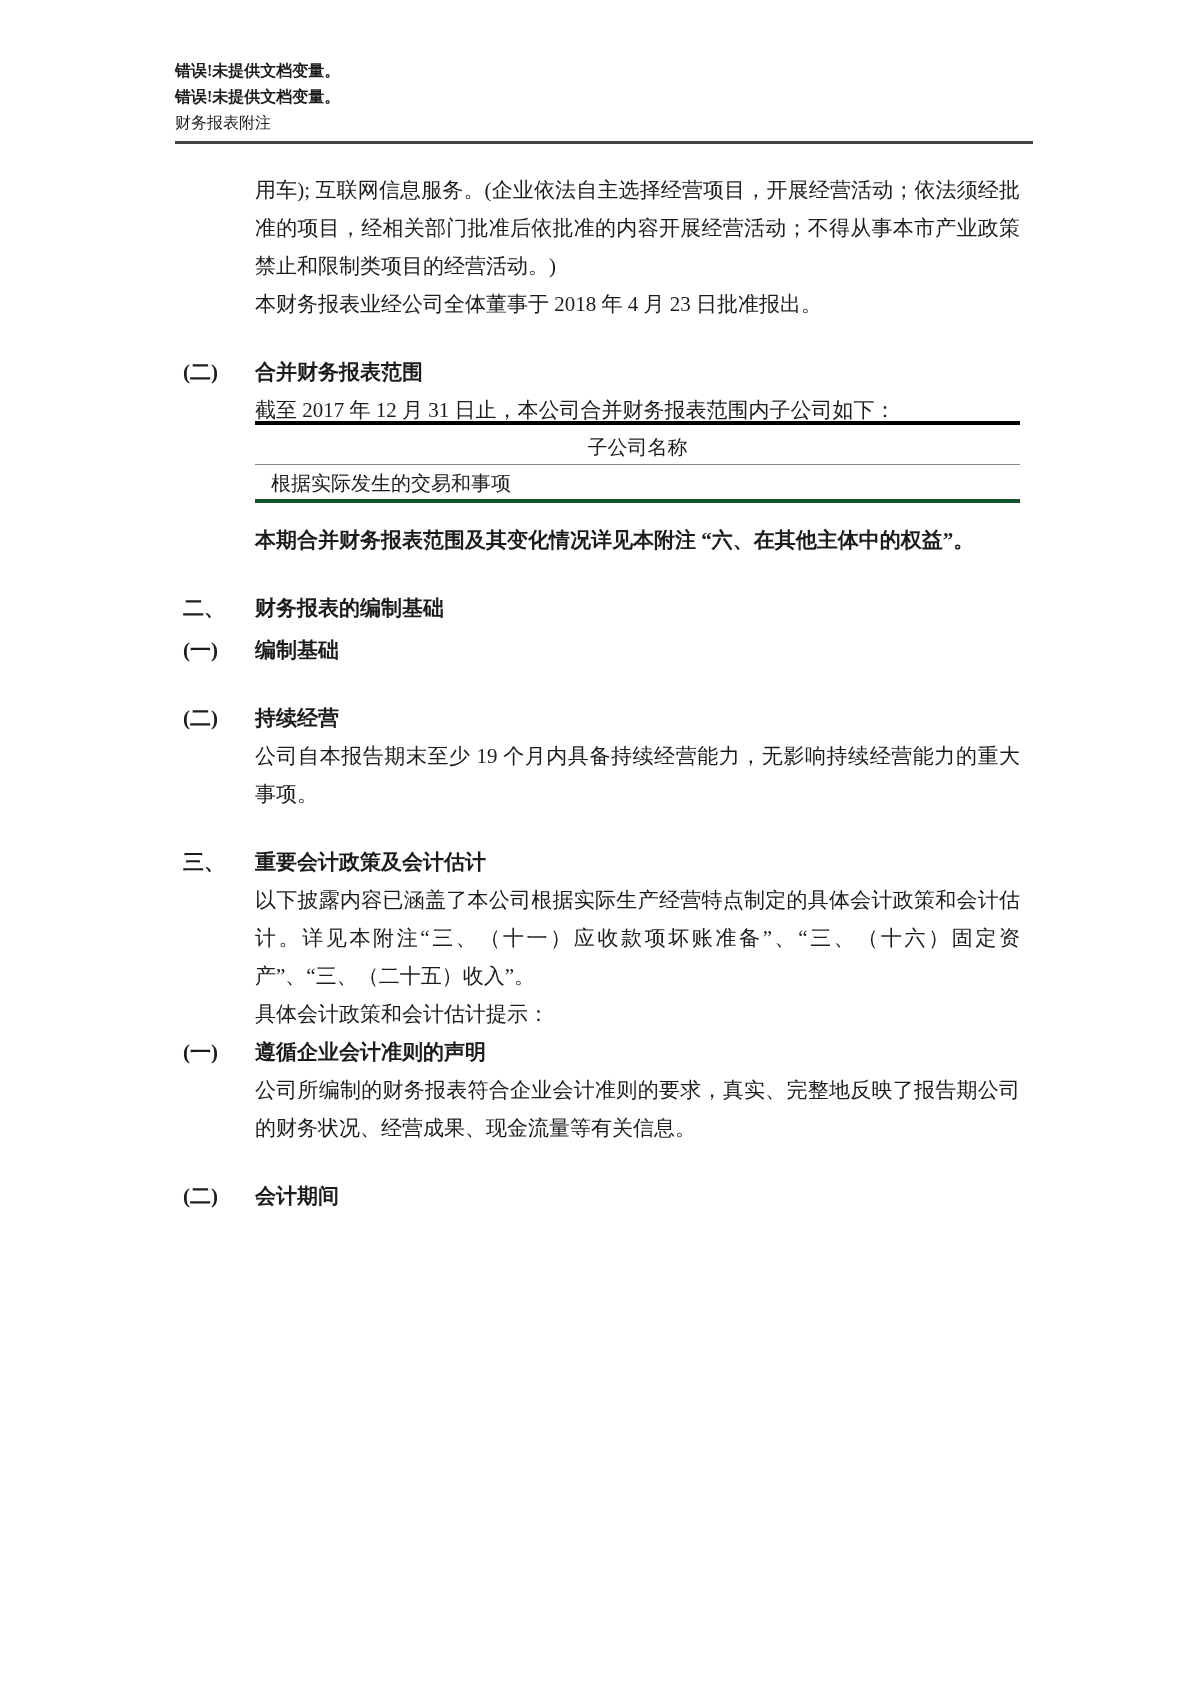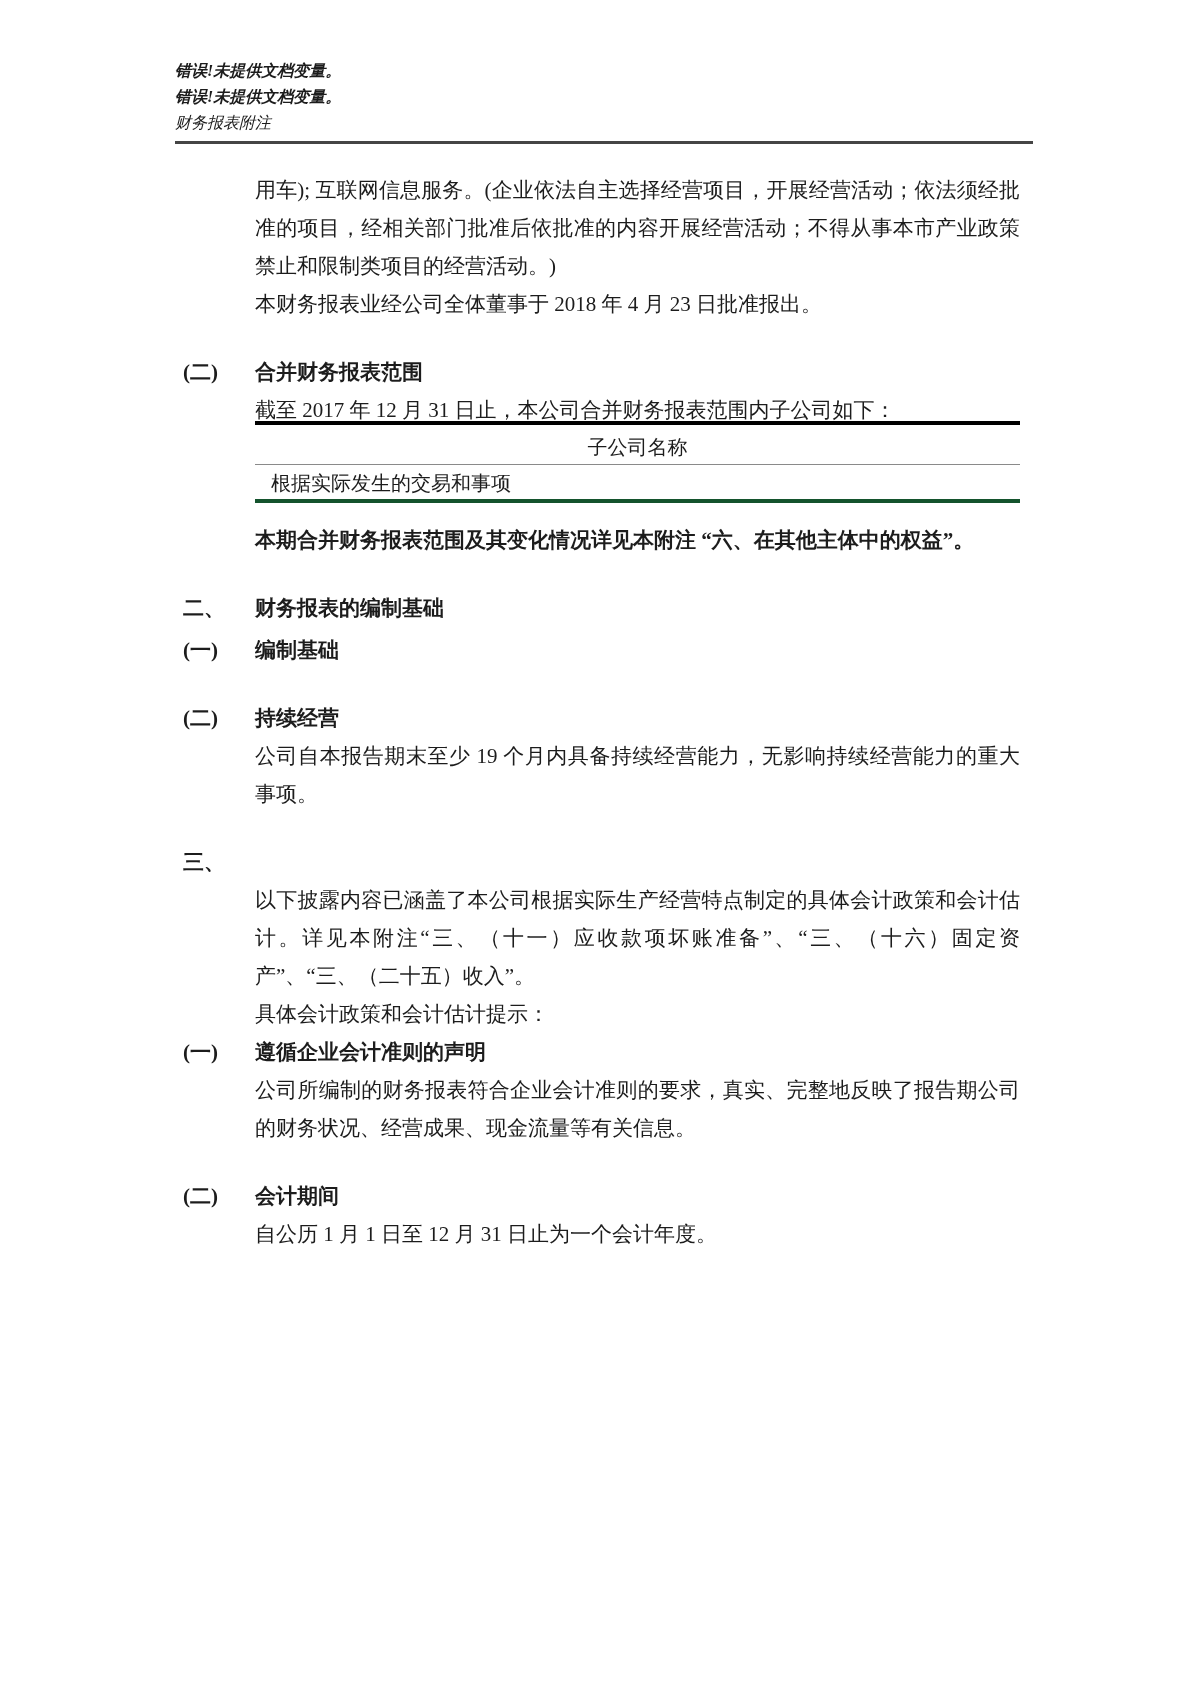--- a/index.html
+++ b/index.html
@@ -14,21 +14,20 @@
     background: #ffffff;
     color: #1c1c1c;
     font-family: "Liberation Serif", "DejaVu Serif", serif;
     overflow: hidden;
   }
   
   .doc-header {
     padding: 58px 0 13px 175px;
     font-size: 16px;
     line-height: 26px;
-    font-style: italic;
   }
   .hdr-line.bold { font-weight: bold; }
   .hdr-rule {
     width: 858px;
     height: 3px;
     background: #454545;
     margin-top: 5px;
   }
   
   .content {
@@ -128,34 +127,34 @@
 
     <div class="h-row mt-lg">
       <span class="h-num">(二)</span>
       <span class="h-title">持续经营</span>
     </div>
 
     <p class="para">公司自本报告期末至少 19 个月内具备持续经营能力，无影响持续经营能力的重大事项。</p>
 
     <div class="h-row mt-lg">
       <span class="h-num">三、</span>
+      <span class="h-title">重要会计政策及会计估计</span>
     </div>
 
     <p class="para">以下披露内容已涵盖了本公司根据实际生产经营特点制定的具体会计政策和会计估计。详见本附注“三、（十一）应收款项坏账准备”、“三、（十六）固定资产”、“三、（二十五）收入”。</p>
 
     <p class="para">具体会计政策和会计估计提示：</p>
 
     <div class="h-row">
       <span class="h-num">(一)</span>
       <span class="h-title">遵循企业会计准则的声明</span>
     </div>
 
     <p class="para">公司所编制的财务报表符合企业会计准则的要求，真实、完整地反映了报告期公司的财务状况、经营成果、现金流量等有关信息。</p>
 
     <div class="h-row mt-lg">
       <span class="h-num">(二)</span>
       <span class="h-title">会计期间</span>
     </div>
 
-    <p class="para">自公历 1 月 1 日至 12 月 31 日止为一个会计年度。</p>
 
   </div>
 </div>
 
 </body></html>

